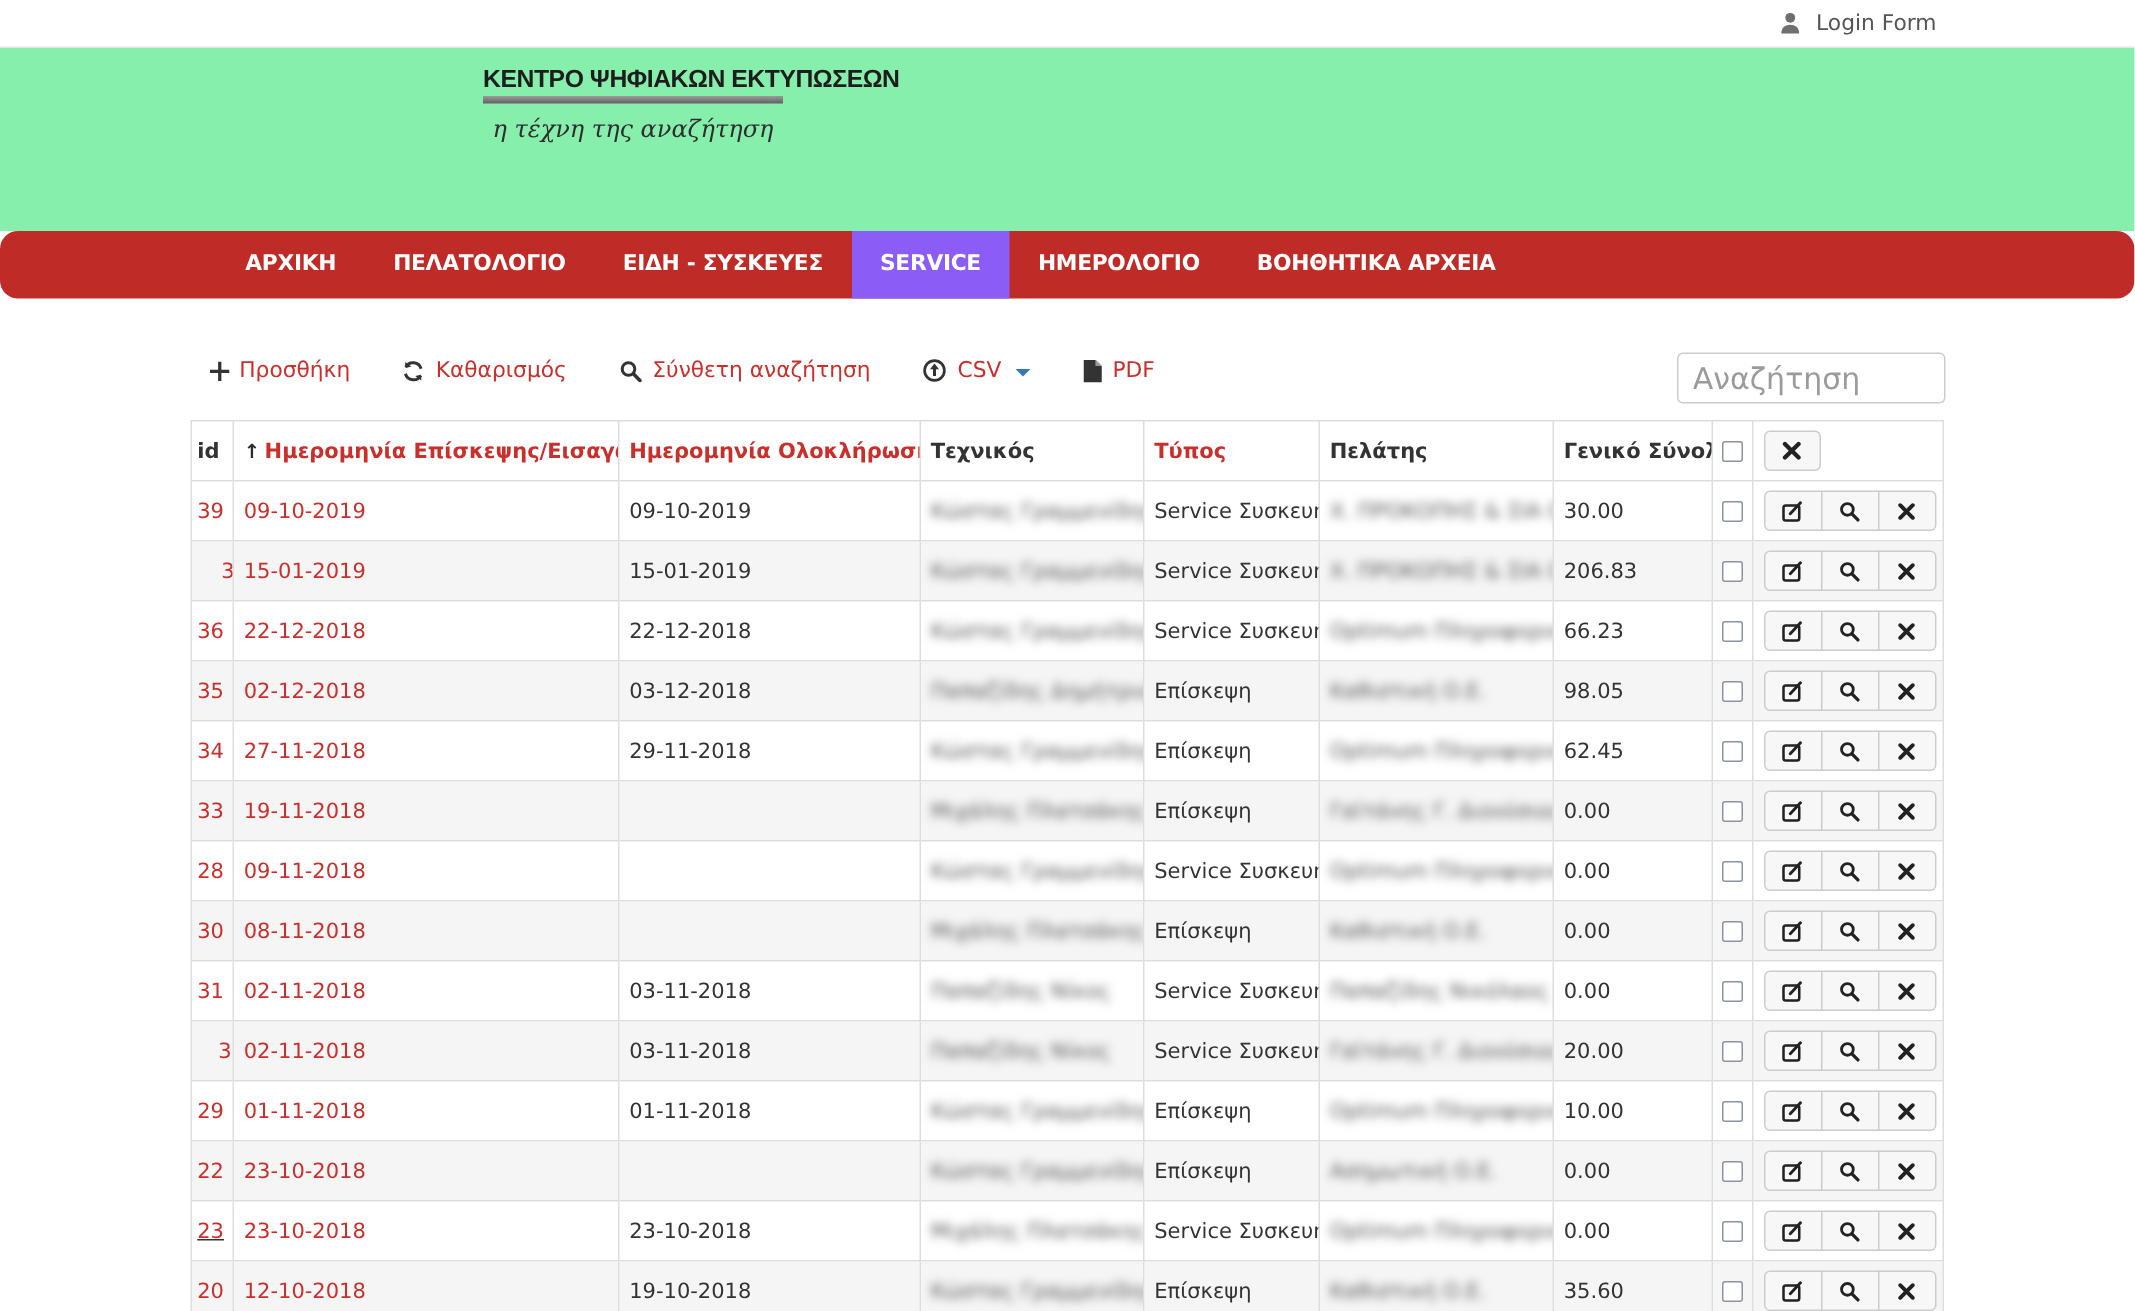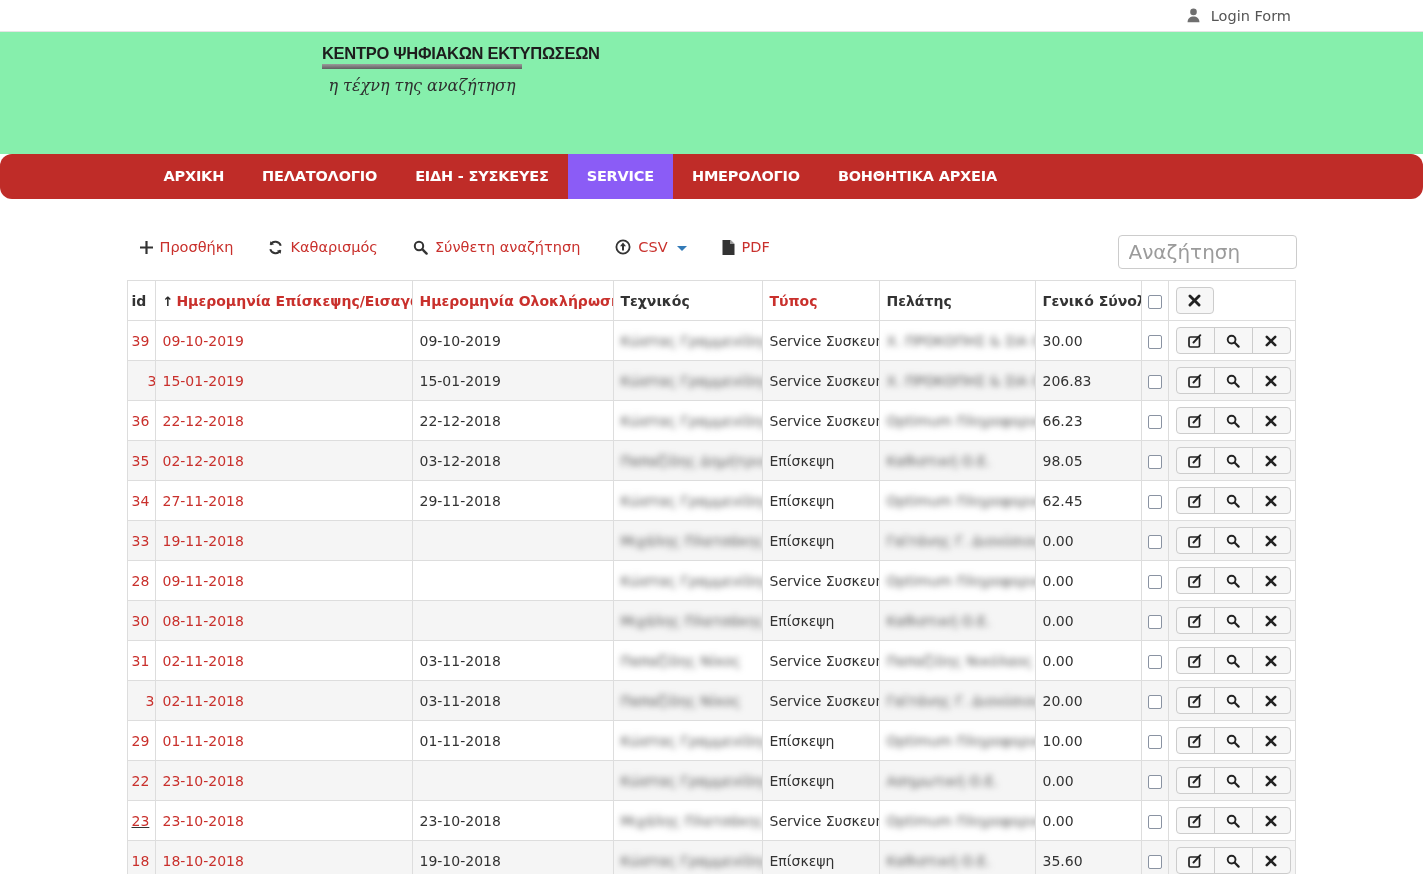--- a/index.html
+++ b/index.html
@@ -679,22 +679,22 @@
                 <span>
                   <svg width="12" height="12" viewBox="0 0 12 12">
                     <line x1="1.8" y1="1.8" x2="10.2" y2="10.2" stroke="#222" stroke-width="2.6" stroke-linecap="round"></line>
                     <line x1="10.2" y1="1.8" x2="1.8" y2="10.2" stroke="#222" stroke-width="2.6" stroke-linecap="round"></line>
                   </svg>
                 </span>
               </button>
             </div></td>
         </tr>
         <tr>
-          <td style="padding: 0px 4px;"><a class="rlink" style="color:#c9302c">18</a></td>
-          <td><a class="rlink" style="color:#c9302c">18-10-2018</a></td>
+          <td style="padding: 0px 4px;"><a class="rlink" style="color:#c9302c">20</a></td>
+          <td><a class="rlink" style="color:#c9302c">12-10-2018</a></td>
           <td>19-10-2018</td>
           <td><span class="blurred">Κώστας Γραμμενίδης</span></td>
           <td>Επίσκεψη</td>
           <td><span class="blurred">Καθιστική Ο.Ε.</span></td>
           <td>35.60</td>
           <td class="chk-cell"><input type="checkbox" class="rowchk" style=""></td>
           <td><div class="btn-group">
               <button class="abtn">
                 <span>
                   <svg width="14" height="14" viewBox="0 0 14 14">

